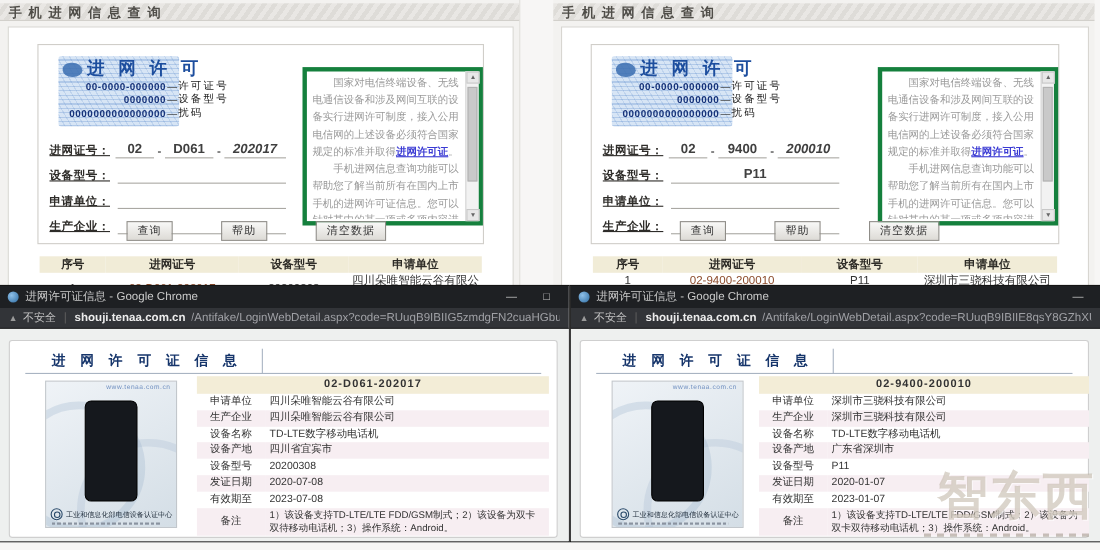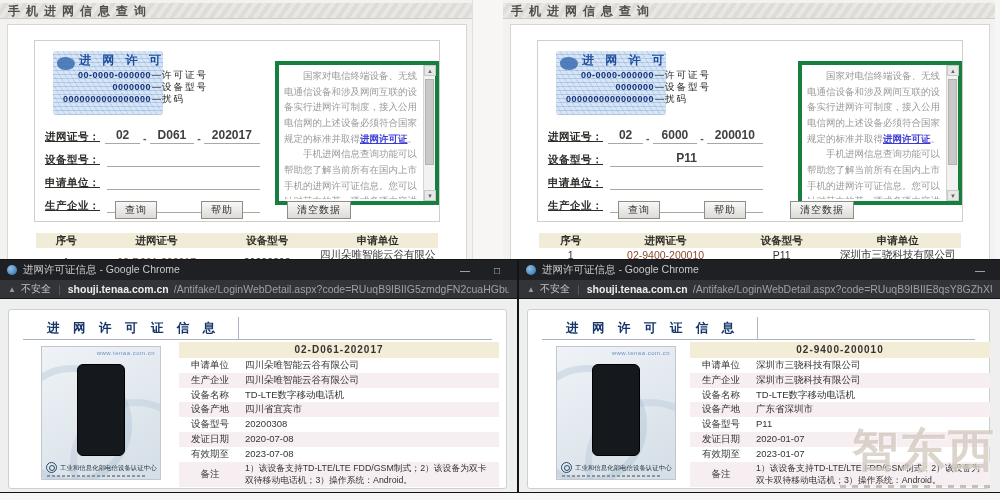--- a/index.html
+++ b/index.html
@@ -20,21 +20,21 @@
     border:1px solid #d0cec9; background:#fff; }
 
   .cert { position:absolute; left:18px; top:10px; width:175px; height:64px; font-size:9px; }
   .cert-bg { position:absolute; left:0; top:0; width:110px; height:64px;
     background:#d7e5f5; border-radius:3px;
     background-image:repeating-linear-gradient(0deg,rgba(80,130,200,.28) 0 1px,transparent 1px 4px),
       repeating-linear-gradient(60deg,rgba(80,130,200,.18) 0 1px,transparent 1px 5px); }
   .cert-emblem { position:absolute; left:4px; top:6px; width:18px; height:13px;
     background:#3a6db0; border-radius:45% 55% 50% 50%; opacity:.85; }
   .cert-rows { position:relative; z-index:1; padding-top:1px; }
-  .cert-title { font-weight:bold; color:#1d4e9e; font-size:12px; letter-spacing:4px; padding-left:26px; }
+  .cert-title { font-weight:bold; color:#1d4e9e; font-size:16px; letter-spacing:4px; padding-left:26px; }
   .cert-line { display:flex; align-items:flex-end; line-height:12px; }
   .cert-num { width:98px; text-align:right; font-weight:bold; color:#17337a; letter-spacing:.5px; }
   .cert-dash { color:#333; padding:0 1px; }
   .cert-label { color:#222; font-size:9.5px; letter-spacing:2px; }
 
   .infobox { position:absolute; right:0; top:20px; width:164px; height:144px;
     border:4px solid #15803d; background:#fff; }
   .info-text { position:absolute; left:5px; right:16px; top:3px; bottom:2px;
     font-size:9.5px; line-height:1.65; color:#9a9a9a; overflow:hidden; }
   .info-text p { text-indent:2em; }
@@ -43,21 +43,21 @@
   .sbtn { position:absolute; left:0; width:12px; height:11px; background:#e8e8e8; border:1px solid #c8c8c8;
     font-size:6px; color:#666; text-align:center; line-height:10px; }
   .sbtn.up{top:0;} .sbtn.down{bottom:0;}
   .sthumb { position:absolute; left:1px; right:1px; top:14px; height:86px; background:#c9c9c9; border:1px solid #b2b2b2; }
 
   .qform { position:absolute; left:10px; top:80px; width:215px; font-size:10.5px; }
   .frow { display:flex; align-items:flex-end; height:23px; }
   .flabel { width:62px; font-weight:bold; color:#2e2c29; letter-spacing:.5px;text-decoration:underline; }
   .finput { border-bottom:1px solid #aaa8a3; height:16px; font-size:12px; font-weight:bold;
     color:#404040; text-align:center; }
-  .fp0 { width:36px; } .fp1 { width:46px; } .fp2 { width:58px; }
+  .fp0 { width:36px; } .fp1 { width:46px; } .fp2 { width:58px;font-style:italic; }
   .fdash { color:#555; padding:0 3px; font-weight:bold; }
   .flong { flex:1; }
   .qbtns { position:absolute; left:52px; top:160px; display:flex; gap:16px; }
   .qbtn { font-size:10px; color:#333; padding:1px 9px; border:1px solid #8f8d88;
     background:linear-gradient(#f8f8f7,#dddbd6); letter-spacing:1px;margin-left:28px; }
 
   .qtable { position:absolute; left:28px; right:28px; top:208px; }
   .qtable table { width:100%; border-collapse:collapse; font-size:10.5px; }
   .qtable th { background:#f1ecd7; color:#2e2c27; font-weight:bold; height:15px; }
   .qtable td { text-align:center; color:#333; height:14px; }
@@ -250,21 +250,21 @@
           <div class="sbtn up">▲</div>
           <div class="sthumb"></div>
           <div class="sbtn down">▼</div>
         </div>
       </div>
       <div class="qform">
         <div class="frow">
             <span class="flabel">进网证号：</span>
           <span class="finput fp0">02</span>
             <span class="fdash">-</span>
-          <span class="finput fp1">6000</span>
+          <span class="finput fp1">9400</span>
             <span class="fdash">-</span>
           <span class="finput fp2">200010</span>
           </div>
         <div class="frow">
             <span class="flabel">设备型号：</span>
             <span class="finput flong">P11</span>
           </div>
         <div class="frow">
             <span class="flabel">申请单位：</span>
             <span class="finput flong"></span>

